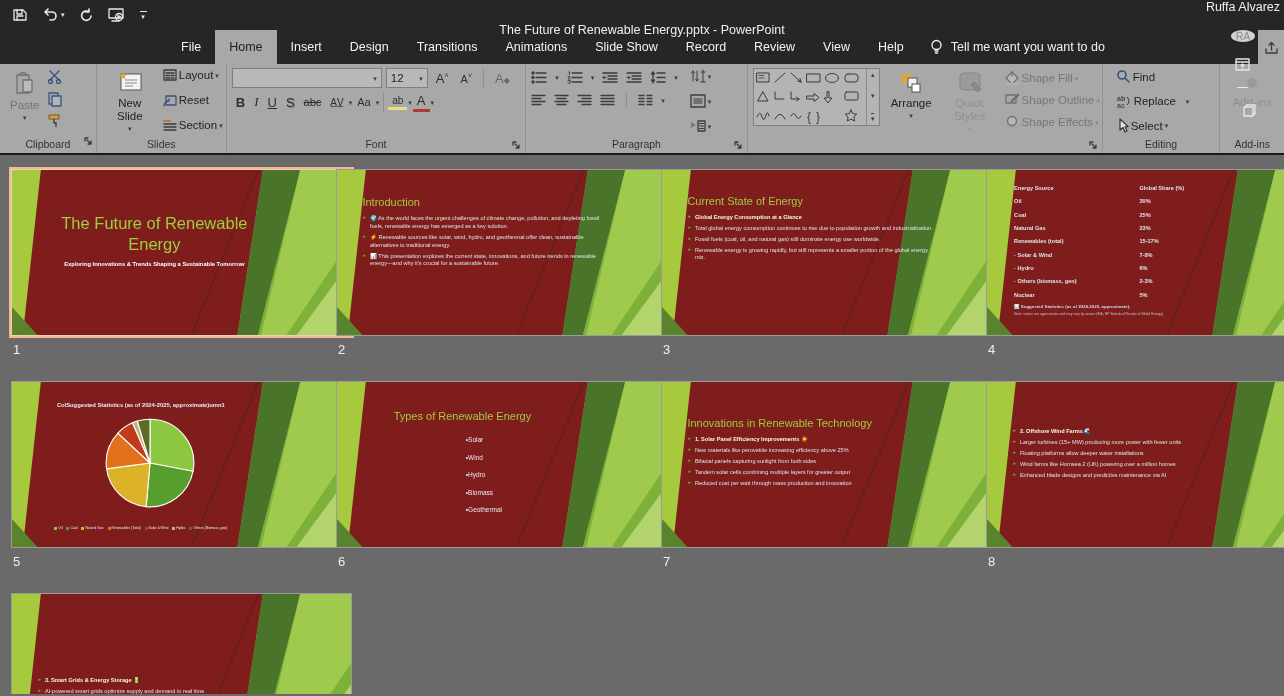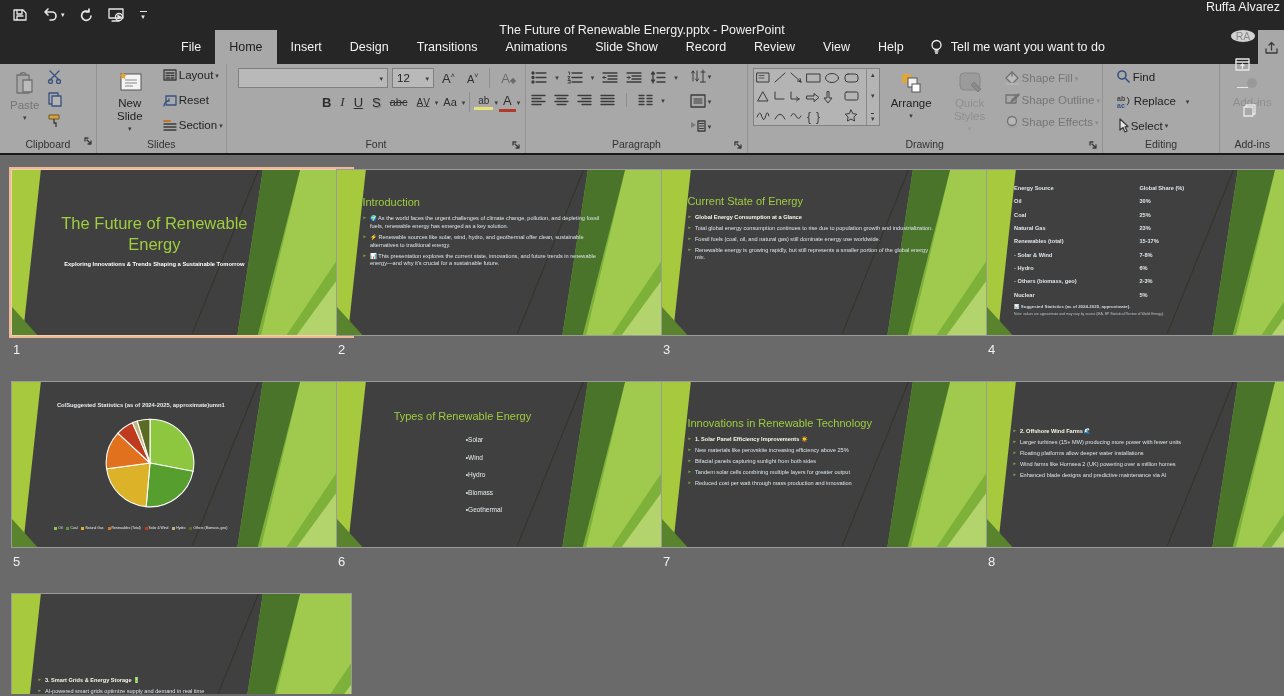--- a/index.html
+++ b/index.html
@@ -52,21 +52,21 @@
   .vsep{width:1px;height:20px;background:#8f8f8f;margin:0 3px;align-self:center;}
   .txtbtn{font-size:13px;color:#2e2e2e;padding:1px 4px;cursor:default;}
   .shapes-box{background:#b4b4b4;border:1px solid #828282;display:flex;height:58px;}
   .shapes-scroll{width:13px;border-left:1px solid #8a8a8a;display:flex;flex-direction:column;align-items:center;
     justify-content:space-between;font-size:7px;color:#3c3c3c;padding:2px 0;}
 
   
   .canvas{position:relative;width:1284px;height:539px;background:#6a6a6a;padding:14px 0 0 11px;
     display:flex;flex-wrap:wrap;align-content:flex-start;column-gap:33px;overflow:hidden;}
   .cell{width:292px;}
-  .thumb{position:relative;width:341px;height:167px;background:#404040;border:1px solid #9b9b9b;overflow:hidden;cursor:default;}
+  .thumb{position:relative;width:341px;height:167px;background:#7f1d1d;border:1px solid #9b9b9b;overflow:hidden;cursor:default;}
   .thumb.selected{border:1px solid #f5cdb2;box-shadow:0 0 0 2px #eeb997;}
   .num{margin:6px 0 24px 2px;font-size:13px;color:#f0f0f0;}
   .fwrap,.f{position:absolute;inset:0;}
   .f1{background:#a6c93d;clip-path:polygon(0 0,8.5% 0,3.2% 100%,0 100%);}
   .f2{background:#59832c;clip-path:polygon(0 83%,7.5% 100%,0 100%);}
   .f3{background:#7db13a;clip-path:polygon(74% 0,100% 0,100% 100%,66.5% 100%);}
   .f4{background:#49742a;clip-path:polygon(74% 0,85% 0,72.5% 100%,66.5% 100%);}
   .f5{background:#a5cf52;opacity:.85;clip-path:polygon(85% 0,100% 0,100% 42%,81% 100%,73.5% 100%);}
   .f6{background:#c6df7e;opacity:.75;clip-path:polygon(100% 55%,100% 100%,84% 100%);}
   .f7{position:absolute;left:53%;top:99%;width:200px;height:1px;background:rgba(40,42,22,.55);
@@ -276,21 +276,21 @@
               </svg>
             <span>Section</span>
               <span class="car">▾</span>
           </span>
         </div>
       </div>
       <div class="grp-label">Slides</div>
     </div>
 
     <div class="grp" style="width:300px;position:relative">
-      <div class="grp-body" style="flex-direction:column;gap:4px;align-items:flex-end">
+      <div class="grp-body" style="flex-direction:column;gap:4px;align-items:flex-start">
         <div style="display:flex;gap:4px;align-items:center">
           <div class="combo" style="width:150px">
             <span></span>
               <span class="car">▾</span>
           </div>
           <div class="combo" style="width:42px">
             <span>12</span>
               <span class="car">▾</span>
           </div>
           <span class="txtbtn">A<sup style="font-size:7px">˄</sup></span>
@@ -495,21 +495,20 @@
           <span class="smallrow dimtx">
             <svg class="ic dim" width="15" height="14" viewBox="0 0 15 14">
                 <circle cx="7" cy="6" r="4.5" style="fill:#c7c7c7"></circle>
                 <path d="M3 11.5 a5.5 3 0 0 0 9 0" style="stroke:#9a9a9a"></path>
               </svg>
             <span>Shape Effects</span>
               <span class="car">▾</span>
           </span>
         </div>
       </div>
-      <div class="grp-label">Drawing</div>
       <span class="launch" style="position:absolute;right:4px;bottom:3px">
           <svg class="ic" width="9" height="9" viewBox="0 0 9 9">
             <path d="M1 1 v3 M1 1 h3 M3 3 l4 4 M7 4 v3 h-3"></path>
           </svg>
         </span>
     </div>
 
     <div class="grp" style="width:118px">
       <div class="grp-body">
         <div class="colstack" style="height:66px;padding-left:6px">

